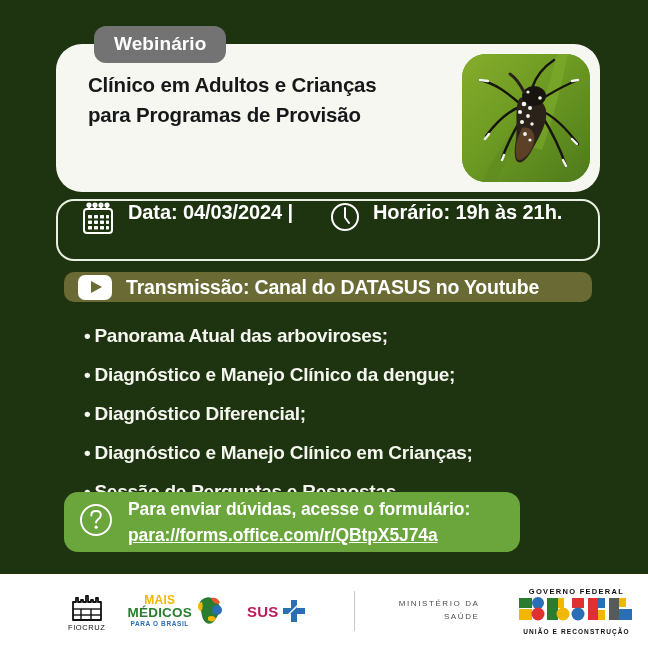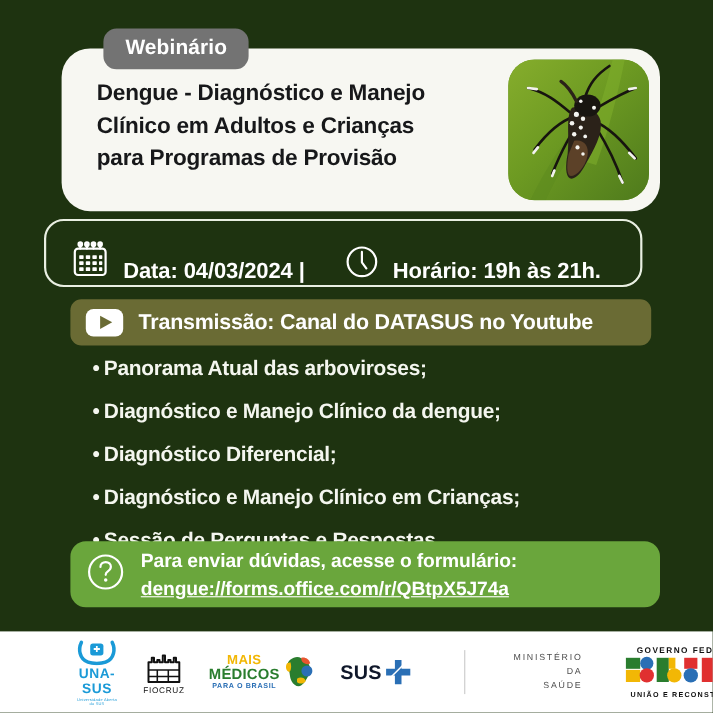--- a/index.html
+++ b/index.html
@@ -41,33 +41,33 @@
     position:absolute;right:10px;top:10px;
     width:128px;height:128px;
     border-radius:24px;
     overflow:hidden;
     background:#6d9a2a;
   }
   .mosquito svg{display:block;width:128px;height:128px;}
 
   
   .datebar{
-    position:absolute;left:40px;top:199px;width:544px;height:62px;
+    position:absolute;left:56px;top:199px;width:544px;height:62px;
     border:2px solid #e9efe2;border-radius:18px;
     box-sizing:border-box;
-    display:flex;align-items:flex-end;
+    display:flex;align-items:flex-start;
     color:#ffffff;
   }
   .datebar .ic{flex:none;margin-left:22px;margin-right:12px;}
   .datebar .txt{font-size:20px;font-weight:bold;white-space:nowrap;letter-spacing:-0.1px;}
   .datebar .gap{width:14px;}
 
   
   .transbar{
-    position:absolute;left:64px;top:272px;width:528px;height:42px;
+    position:absolute;left:64px;top:272px;width:528px;height:30px;
     background:#6a6b34;border-radius:10px;
     display:flex;align-items:center;
   }
   .yt{
     flex:none;margin-left:14px;margin-right:14px;
     width:34px;height:25px;border-radius:7px;background:#ffffff;
     display:flex;align-items:center;justify-content:center;
   }
   .yt i{
     display:block;width:0;height:0;
@@ -84,21 +84,21 @@
     color:#f4f6ef;font-size:19px;font-weight:bold;
     line-height:1;
     margin-bottom:20px;
     white-space:nowrap;
     letter-spacing:-0.25px;
   }
   .topic b.dot{font-weight:bold;margin-right:4px;}
 
   
   .cta{
-    position:absolute;left:64px;top:492px;width:536px;height:60px;
+    position:absolute;left:64px;top:492px;width:456px;height:60px;
     background:#6aa63c;border-radius:14px;
     display:flex;align-items:center;
   }
   .cta .qmark{flex:none;margin-left:14px;margin-right:14px;}
   .cta .lines{display:flex;flex-direction:column;justify-content:center;}
   .cta .l1{color:#ffffff;font-size:17.5px;font-weight:bold;white-space:nowrap;letter-spacing:-0.1px;}
   .cta .l2{
     color:#ffffff;font-size:17.5px;font-weight:bold;white-space:nowrap;
     text-decoration:underline;margin-top:5px;letter-spacing:-0.1px;
   }
@@ -131,21 +131,20 @@
 <body>
 
 <div class="poster">
 
   <div class="hero-wrap">
     <div class="hero-card"></div>
 
     <div class="badge">Webinário</div>
 
     <div class="hero-title">
-      <span>Dengue - Diagnóstico e Manejo</span>
       <span>Clínico em Adultos e Crianças</span>
       <span>para Programas de Provisão</span>
     </div>
 
     <div class="mosquito">
       <svg viewBox="0 0 128 128" xmlns="http://www.w3.org/2000/svg">
         <defs>
           <linearGradient id="leafbg" x1="0" y1="0" x2="1" y2="1">
             <stop offset="0%" stop-color="#86ad2c"></stop>
             <stop offset="45%" stop-color="#6d9a22"></stop>
@@ -258,36 +257,27 @@
   <div class="cta">
     <span class="qmark">
       <svg width="36" height="36" viewBox="0 0 36 36" fill="none" stroke="#ffffff" stroke-width="2">
         <circle cx="18" cy="18" r="15"></circle>
         <path d="M13.3 13.4 C13.3 10.6 15.4 9 18.1 9 C20.8 9 22.8 10.7 22.8 13.3 C22.8 15.6 21.3 16.6 19.8 17.6 C18.6 18.4 18.1 19.1 18.1 20.6" stroke-linecap="round" stroke-linejoin="round"></path>
         <circle cx="18.1" cy="25.2" r="1.6" fill="#ffffff" stroke="none"></circle>
       </svg>
     </span>
     <span class="lines">
       <span class="l1">Para enviar dúvidas, acesse o formulário:</span>
-      <span class="l2">dengue://forms.office.com/r/QBtpX5J74a</span>
+      <span class="l2">para://forms.office.com/r/QBtpX5J74a</span>
     </span>
   </div>
 
   <div class="footer">
     <div class="logos-left">
 
-      <div class="logo-col">
-        <svg width="40" height="24" viewBox="0 0 40 24">
-          <path d="M6 3 C3 9 4 18 12 21 C16 22.5 24 22.5 28 21 C36 18 37 9 34 3" fill="none" stroke="#1a9ad7" stroke-width="3.2" stroke-linecap="round"></path>
-          <rect x="14" y="4" width="12" height="11" rx="2.5" fill="#1a9ad7"></rect>
-          <path d="M19.2 6.2 h1.6 v2 h2 v1.6 h-2 v2 h-1.6 v-2 h-2 V8.2 h2 z" fill="#ffffff"></path>
-        </svg>
-        <div class="unasus-txt">UNA-SUS</div>
-        <div class="unasus-sub">Universidade Aberta do SUS</div>
-      </div>
 
       <div class="logo-col">
         <svg width="34" height="30" viewBox="0 0 34 30">
           <path d="M3 29 V11 h3 V7 h2 v4 h3 V9 h2 v2 h3 V5 h2 v6 h3 V9 h2 v2 h3 V7 h2 v4 h3 v18 Z" fill="none" stroke="#111111" stroke-width="1.8" stroke-linejoin="round"></path>
           <path d="M3 18 H31" stroke="#111111" stroke-width="1.4"></path>
           <path d="M3 24 H31" stroke="#111111" stroke-width="1.4"></path>
           <path d="M11 18 V29 M21 18 V29" stroke="#111111" stroke-width="1.4"></path>
         </svg>
         <div class="fiocruz-txt">FIOCRUZ</div>
       </div>
@@ -301,21 +291,21 @@
         <svg width="30" height="32" viewBox="0 0 30 32">
           <path d="M10 3 C5 5 3 9 5 13 C7 17 6 20 8 24 C10 28 14 30 17 28 C20 26 22 22 24 18 C26 14 25 9 21 6 C17 3 14 1 10 3 Z" fill="#2a7d2e"></path>
           <path d="M4 8 C2 11 3 15 6 16 C8 14 8 10 7 7 Z" fill="#f2b705"></path>
           <path d="M17 3 C20 2 24 4 25 8 C22 10 18 8 17 5 Z" fill="#e8552f"></path>
           <circle cx="22" cy="15" r="5" fill="#2a6fb5"></circle>
           <path d="M13 22 C16 20 20 21 21 24 C19 27 15 27 13 25 Z" fill="#f2b705"></path>
         </svg>
       </div>
 
       <div style="display:flex;align-items:center;gap:3px;">
-        <div style="font-size:18px;font-weight:bold;color:#0f172a;letter-spacing:0.3px;">SUS</div>
+        <div style="font-size:15px;font-weight:bold;color:#be185d;letter-spacing:0.3px;">SUS</div>
         <svg width="24" height="24" viewBox="0 0 24 24">
           <path d="M9 1 h6 v8 h8 v6 h-8 v8 H9 v-8 H1 V9 h8 z" fill="#2a6fb5"></path>
           <path d="M3 19 L19 3" stroke="#ffffff" stroke-width="1.4"></path>
         </svg>
       </div>
 
       <div class="divider"></div>
 
       <div class="ms-text">
         <div>MINISTÉRIO DA</div>

